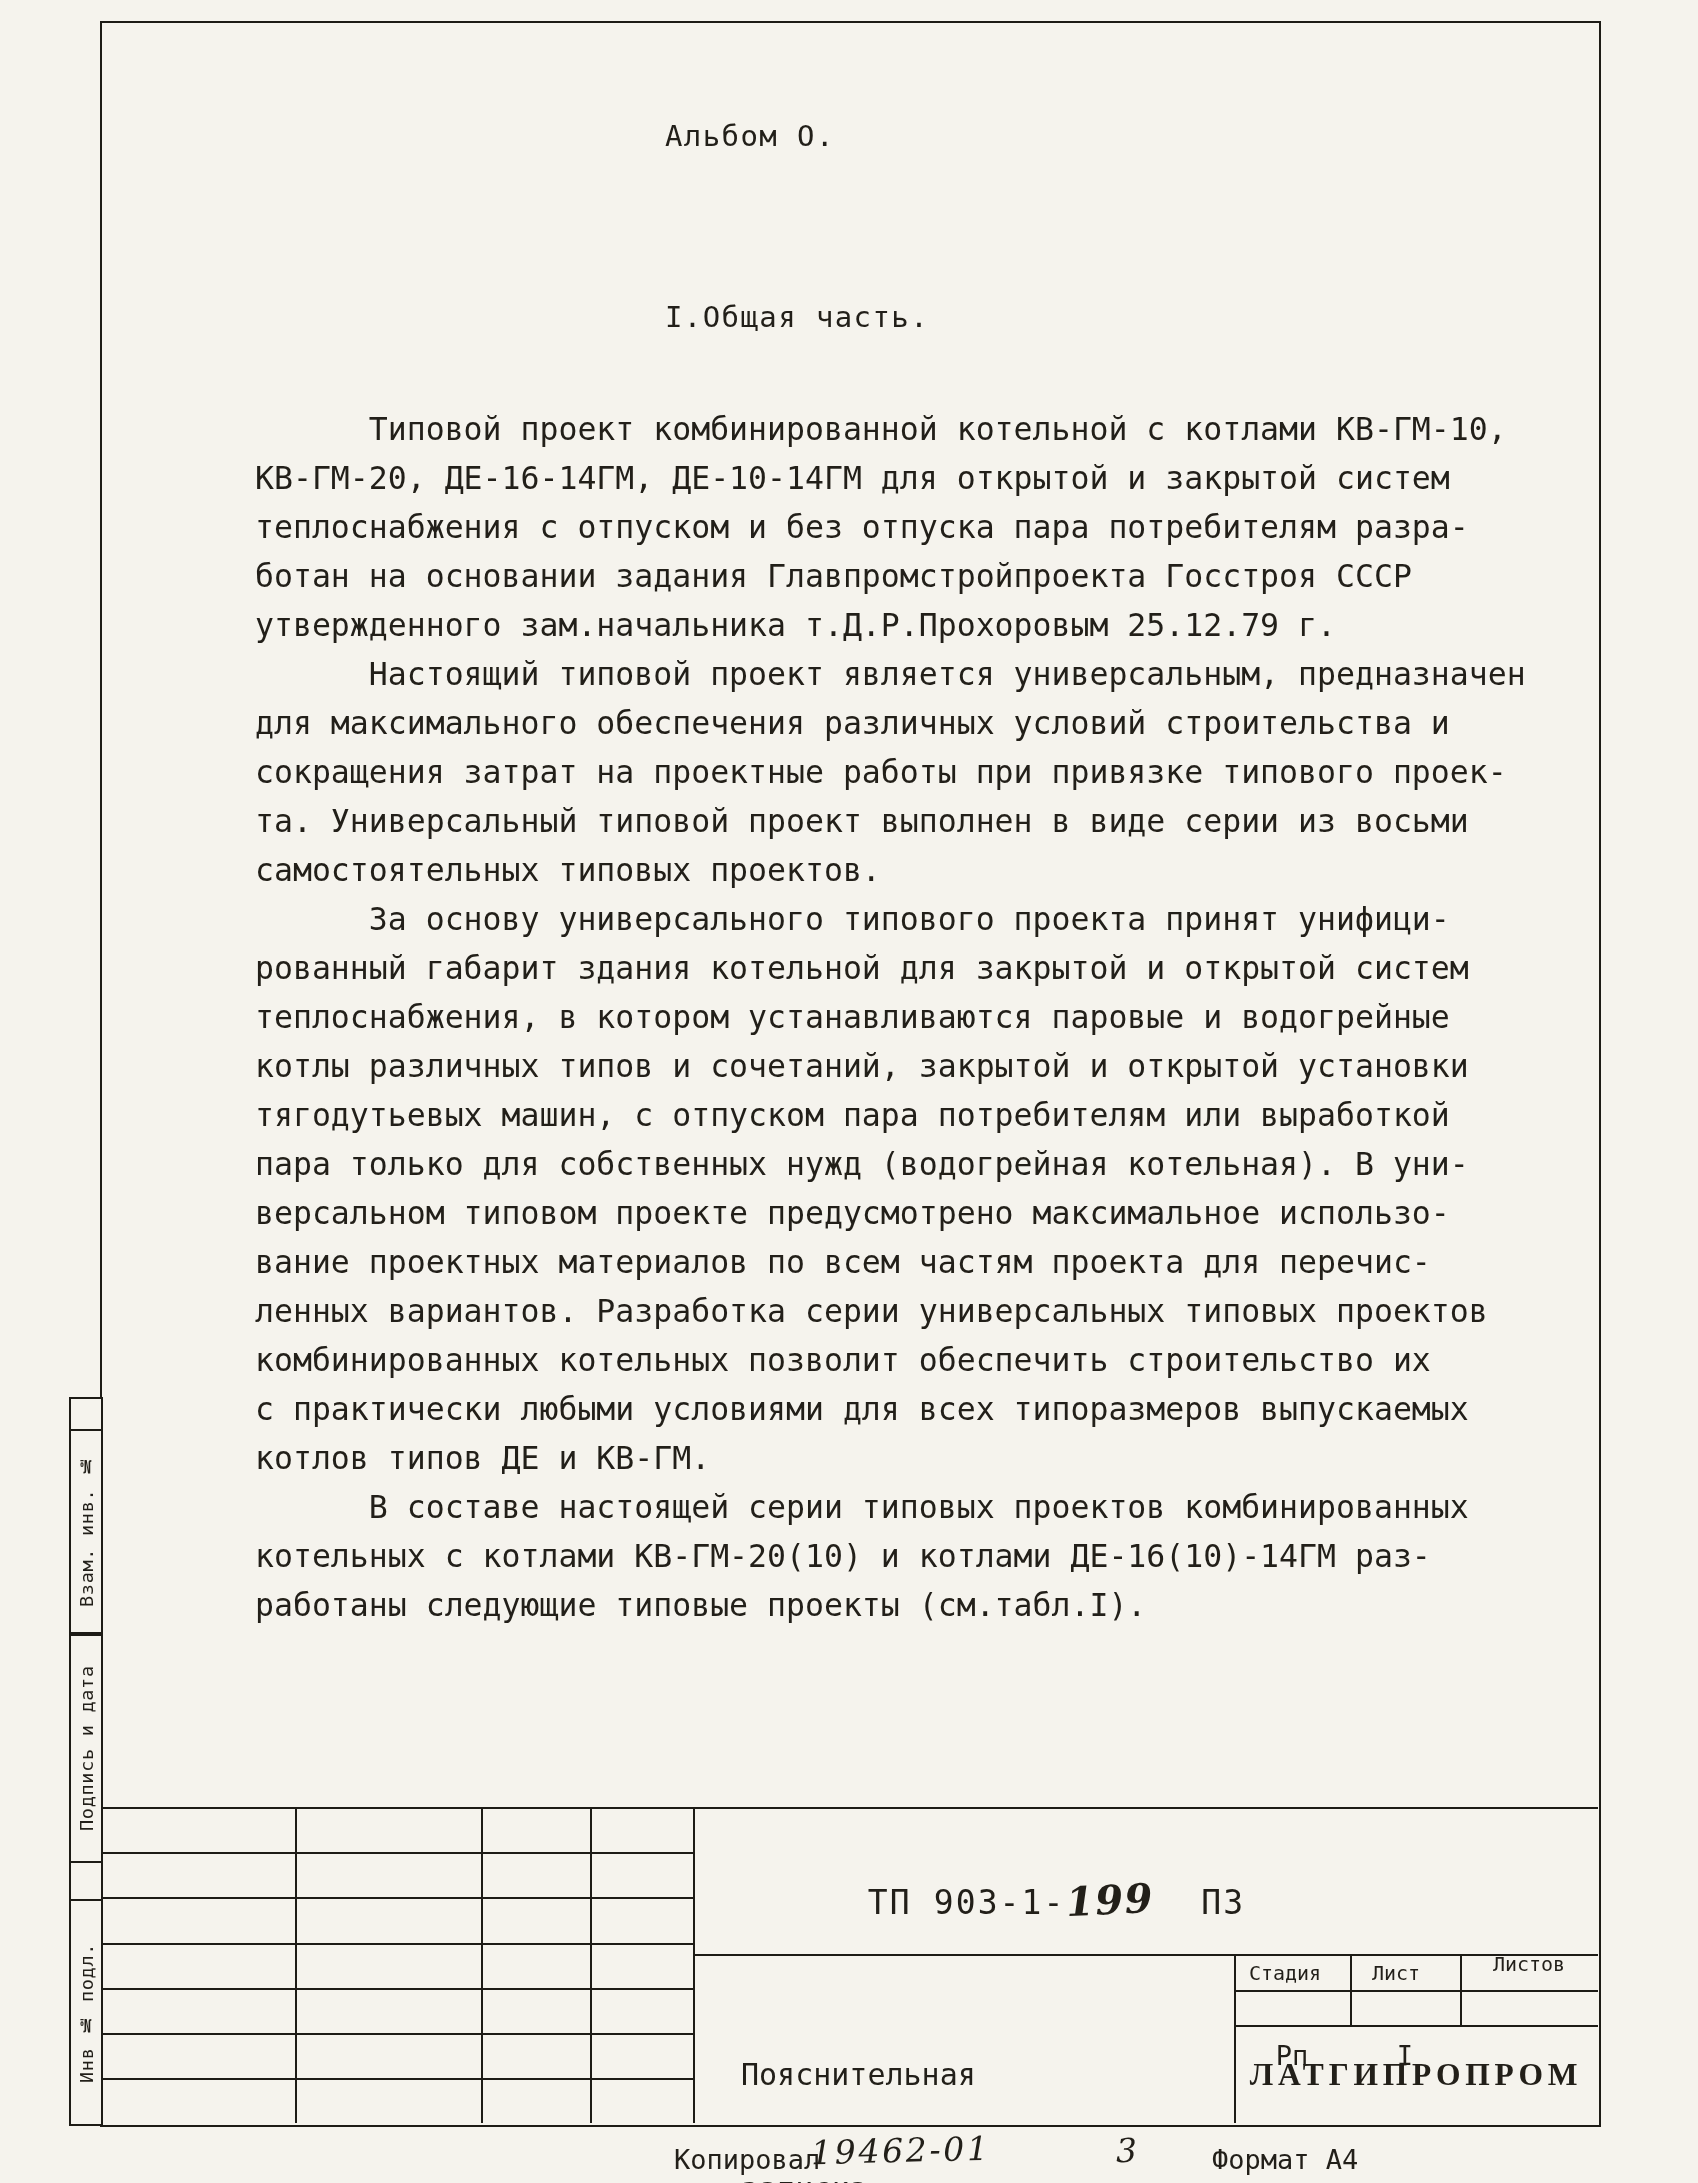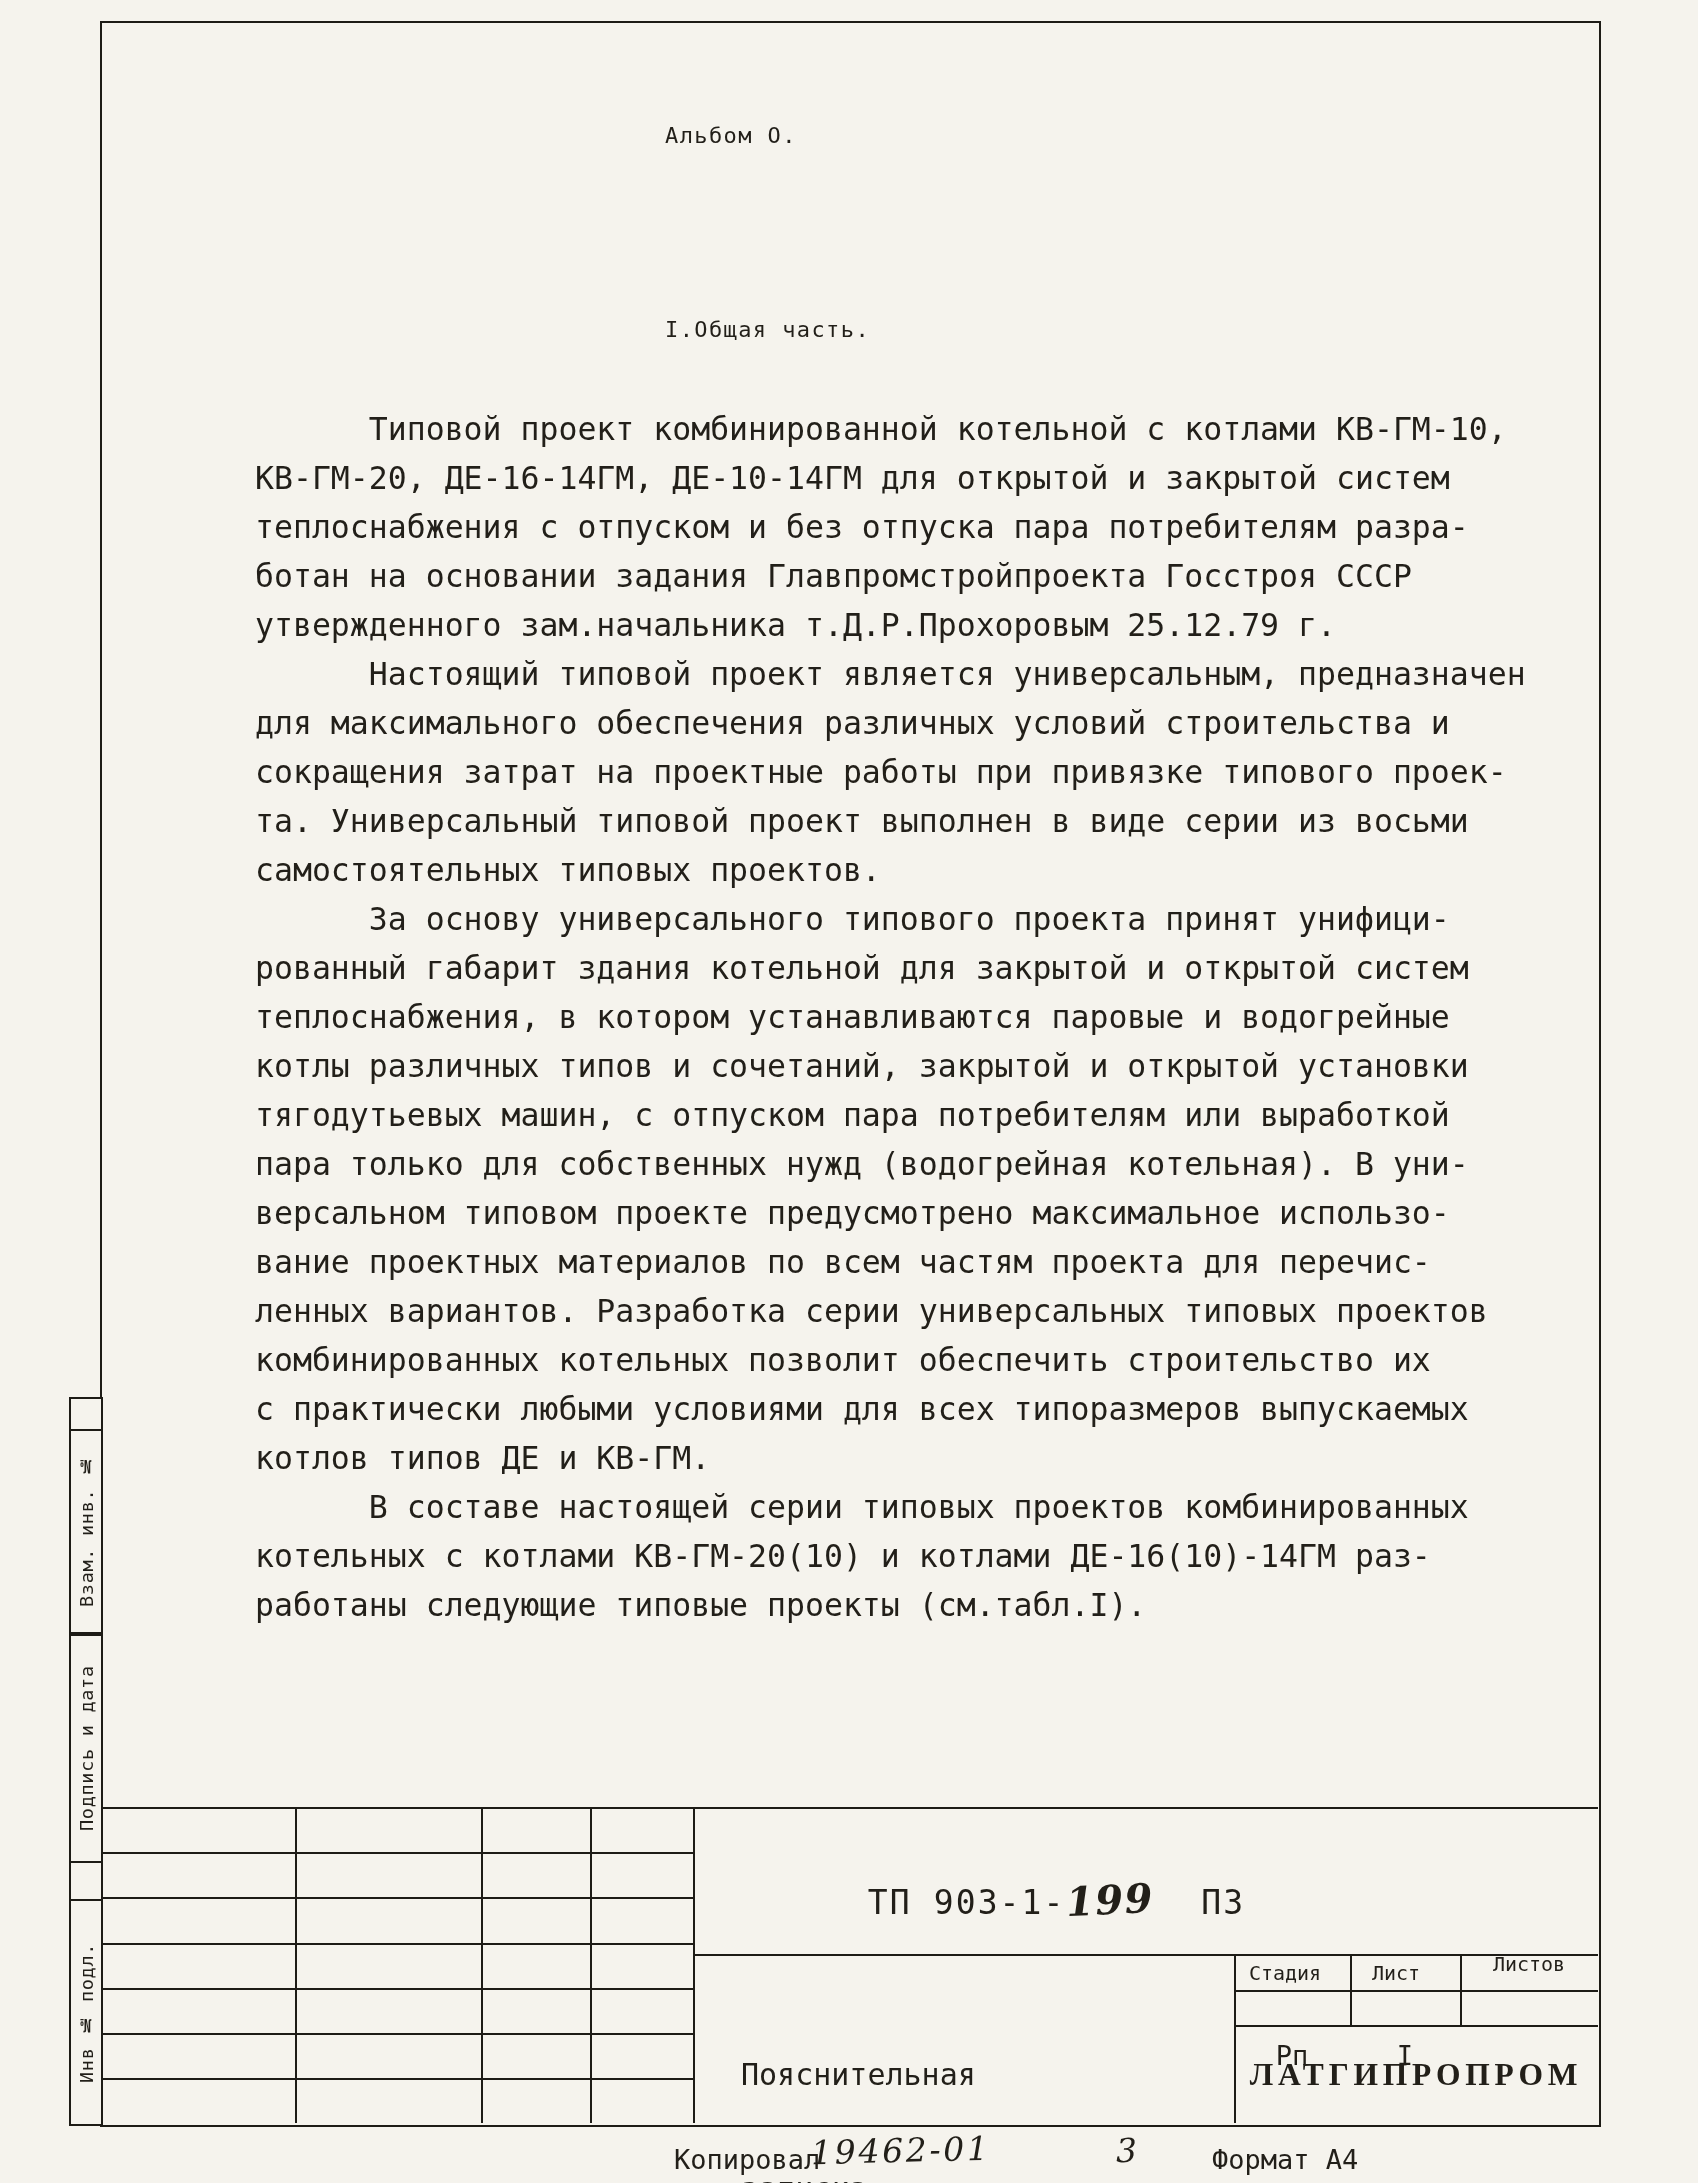--- a/index.html
+++ b/index.html
@@ -11,21 +11,21 @@
     overflow:hidden;
     font-family:"DejaVu Sans Mono",monospace;
     color:#221f19;
   }
   .frame{
     position:absolute;left:100px;top:20.5px;width:1501px;height:2106px;
     border:2.7px solid #1d1b16;box-sizing:border-box;
   }
   .heading{
     position:absolute;white-space:pre;
-    font-size:22px;line-height:36px;letter-spacing:1.4px;
+    font-size:29px;line-height:36px;letter-spacing:1.4px;
   }
   .body-text{
     position:absolute;left:255px;top:405px;width:1342px;
     font-size:31.5px;line-height:49px;white-space:pre;letter-spacing:0px;
   }
   .body-text .tline{white-space:pre;}
   
   .mbox{
     position:absolute;box-sizing:border-box;border:2.1px solid #1d1b16;
     width:34px;left:69px;background:#f5f3ed;
@@ -61,21 +61,21 @@
   .center{display:flex;align-items:center;justify-content:center;}
 </style>
 </head>
 <body>
 
 <div class="page">
 
   <div class="frame"></div>
 
   <div class="heading" style="left:665px;top:118px;">Альбом О.</div>
-  <div class="heading" style="left:665px;top:312px;text-align:right;">I.Общая часть.</div>
+  <div class="heading" style="left:665px;top:299px;text-align:right;">I.Общая часть.</div>
 
   <div class="body-text"><div class="tline">      Типовой проект комбинированной котельной с котлами КВ-ГМ-10,</div><div class="tline">КВ-ГМ-20, ДЕ-16-14ГМ, ДЕ-10-14ГМ для открытой и закрытой систем</div><div class="tline">теплоснабжения с отпуском и без отпуска пара потребителям разра-</div><div class="tline">ботан на основании задания Главпромстройпроекта Госстроя СССР</div><div class="tline">утвержденного зам.начальника т.Д.Р.Прохоровым 25.12.79 г.</div><div class="tline">      Настоящий типовой проект является универсальным, предназначен</div><div class="tline">для максимального обеспечения различных условий строительства и</div><div class="tline">сокращения затрат на проектные работы при привязке типового проек-</div><div class="tline">та. Универсальный типовой проект выполнен в виде серии из восьми</div><div class="tline">самостоятельных типовых проектов.</div><div class="tline">      За основу универсального типового проекта принят унифици-</div><div class="tline">рованный габарит здания котельной для закрытой и открытой систем</div><div class="tline">теплоснабжения, в котором устанавливаются паровые и водогрейные</div><div class="tline">котлы различных типов и сочетаний, закрытой и открытой установки</div><div class="tline">тягодутьевых машин, с отпуском пара потребителям или выработкой</div><div class="tline">пара только для собственных нужд (водогрейная котельная). В уни-</div><div class="tline">версальном типовом проекте предусмотрено максимальное использо-</div><div class="tline">вание проектных материалов по всем частям проекта для перечис-</div><div class="tline">ленных вариантов. Разработка серии универсальных типовых проектов</div><div class="tline">комбинированных котельных позволит обеспечить строительство их</div><div class="tline">с практически любыми условиями для всех типоразмеров выпускаемых</div><div class="tline">котлов типов ДЕ и КВ-ГМ.</div><div class="tline">      В составе настоящей серии типовых проектов комбинированных</div><div class="tline">котельных с котлами КВ-ГМ-20(10) и котлами ДЕ-16(10)-14ГМ раз-</div><div class="tline">работаны следующие типовые проекты (см.табл.I).</div></div>
 
   <div class="mbox" style="top:1397px;height:34px;"></div>
   <div class="mbox" style="top:1429px;height:205px;">
     <span class="vlabel">Взам. инв. №</span>
   </div>
   <div class="mbox" style="top:1634px;height:229px;">
     <span class="vlabel">Подпись и дата</span>
   </div>

